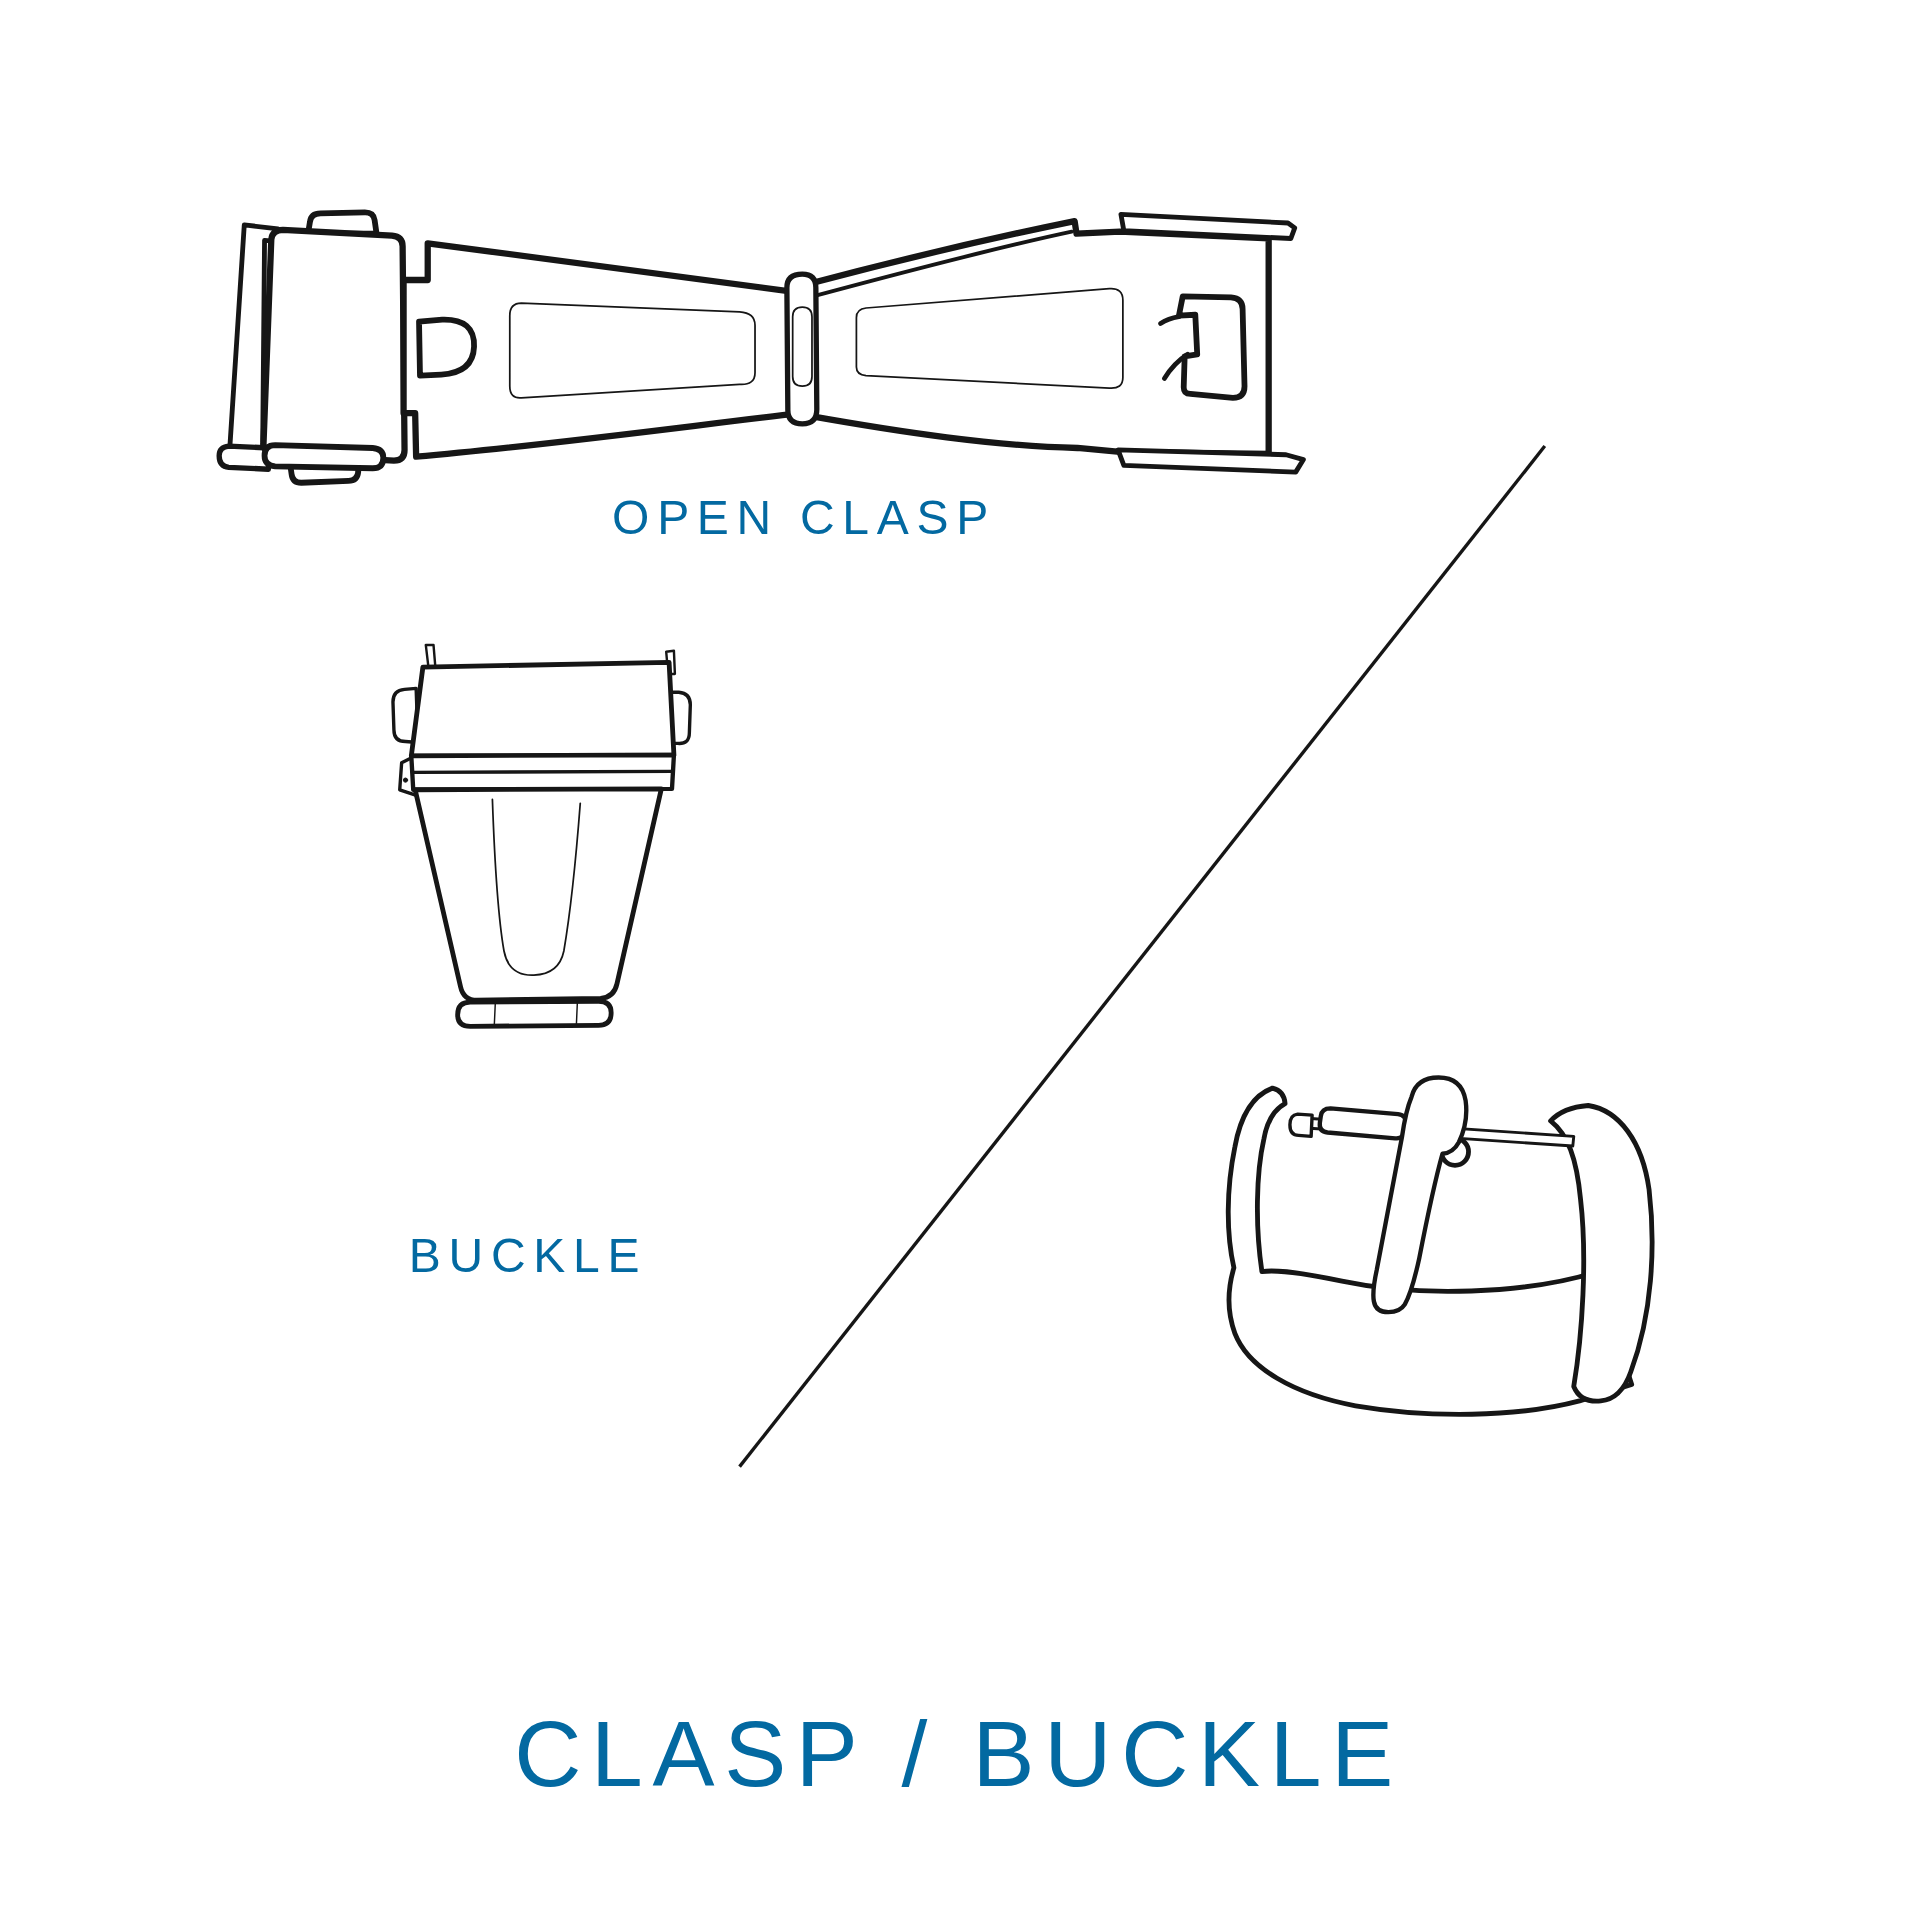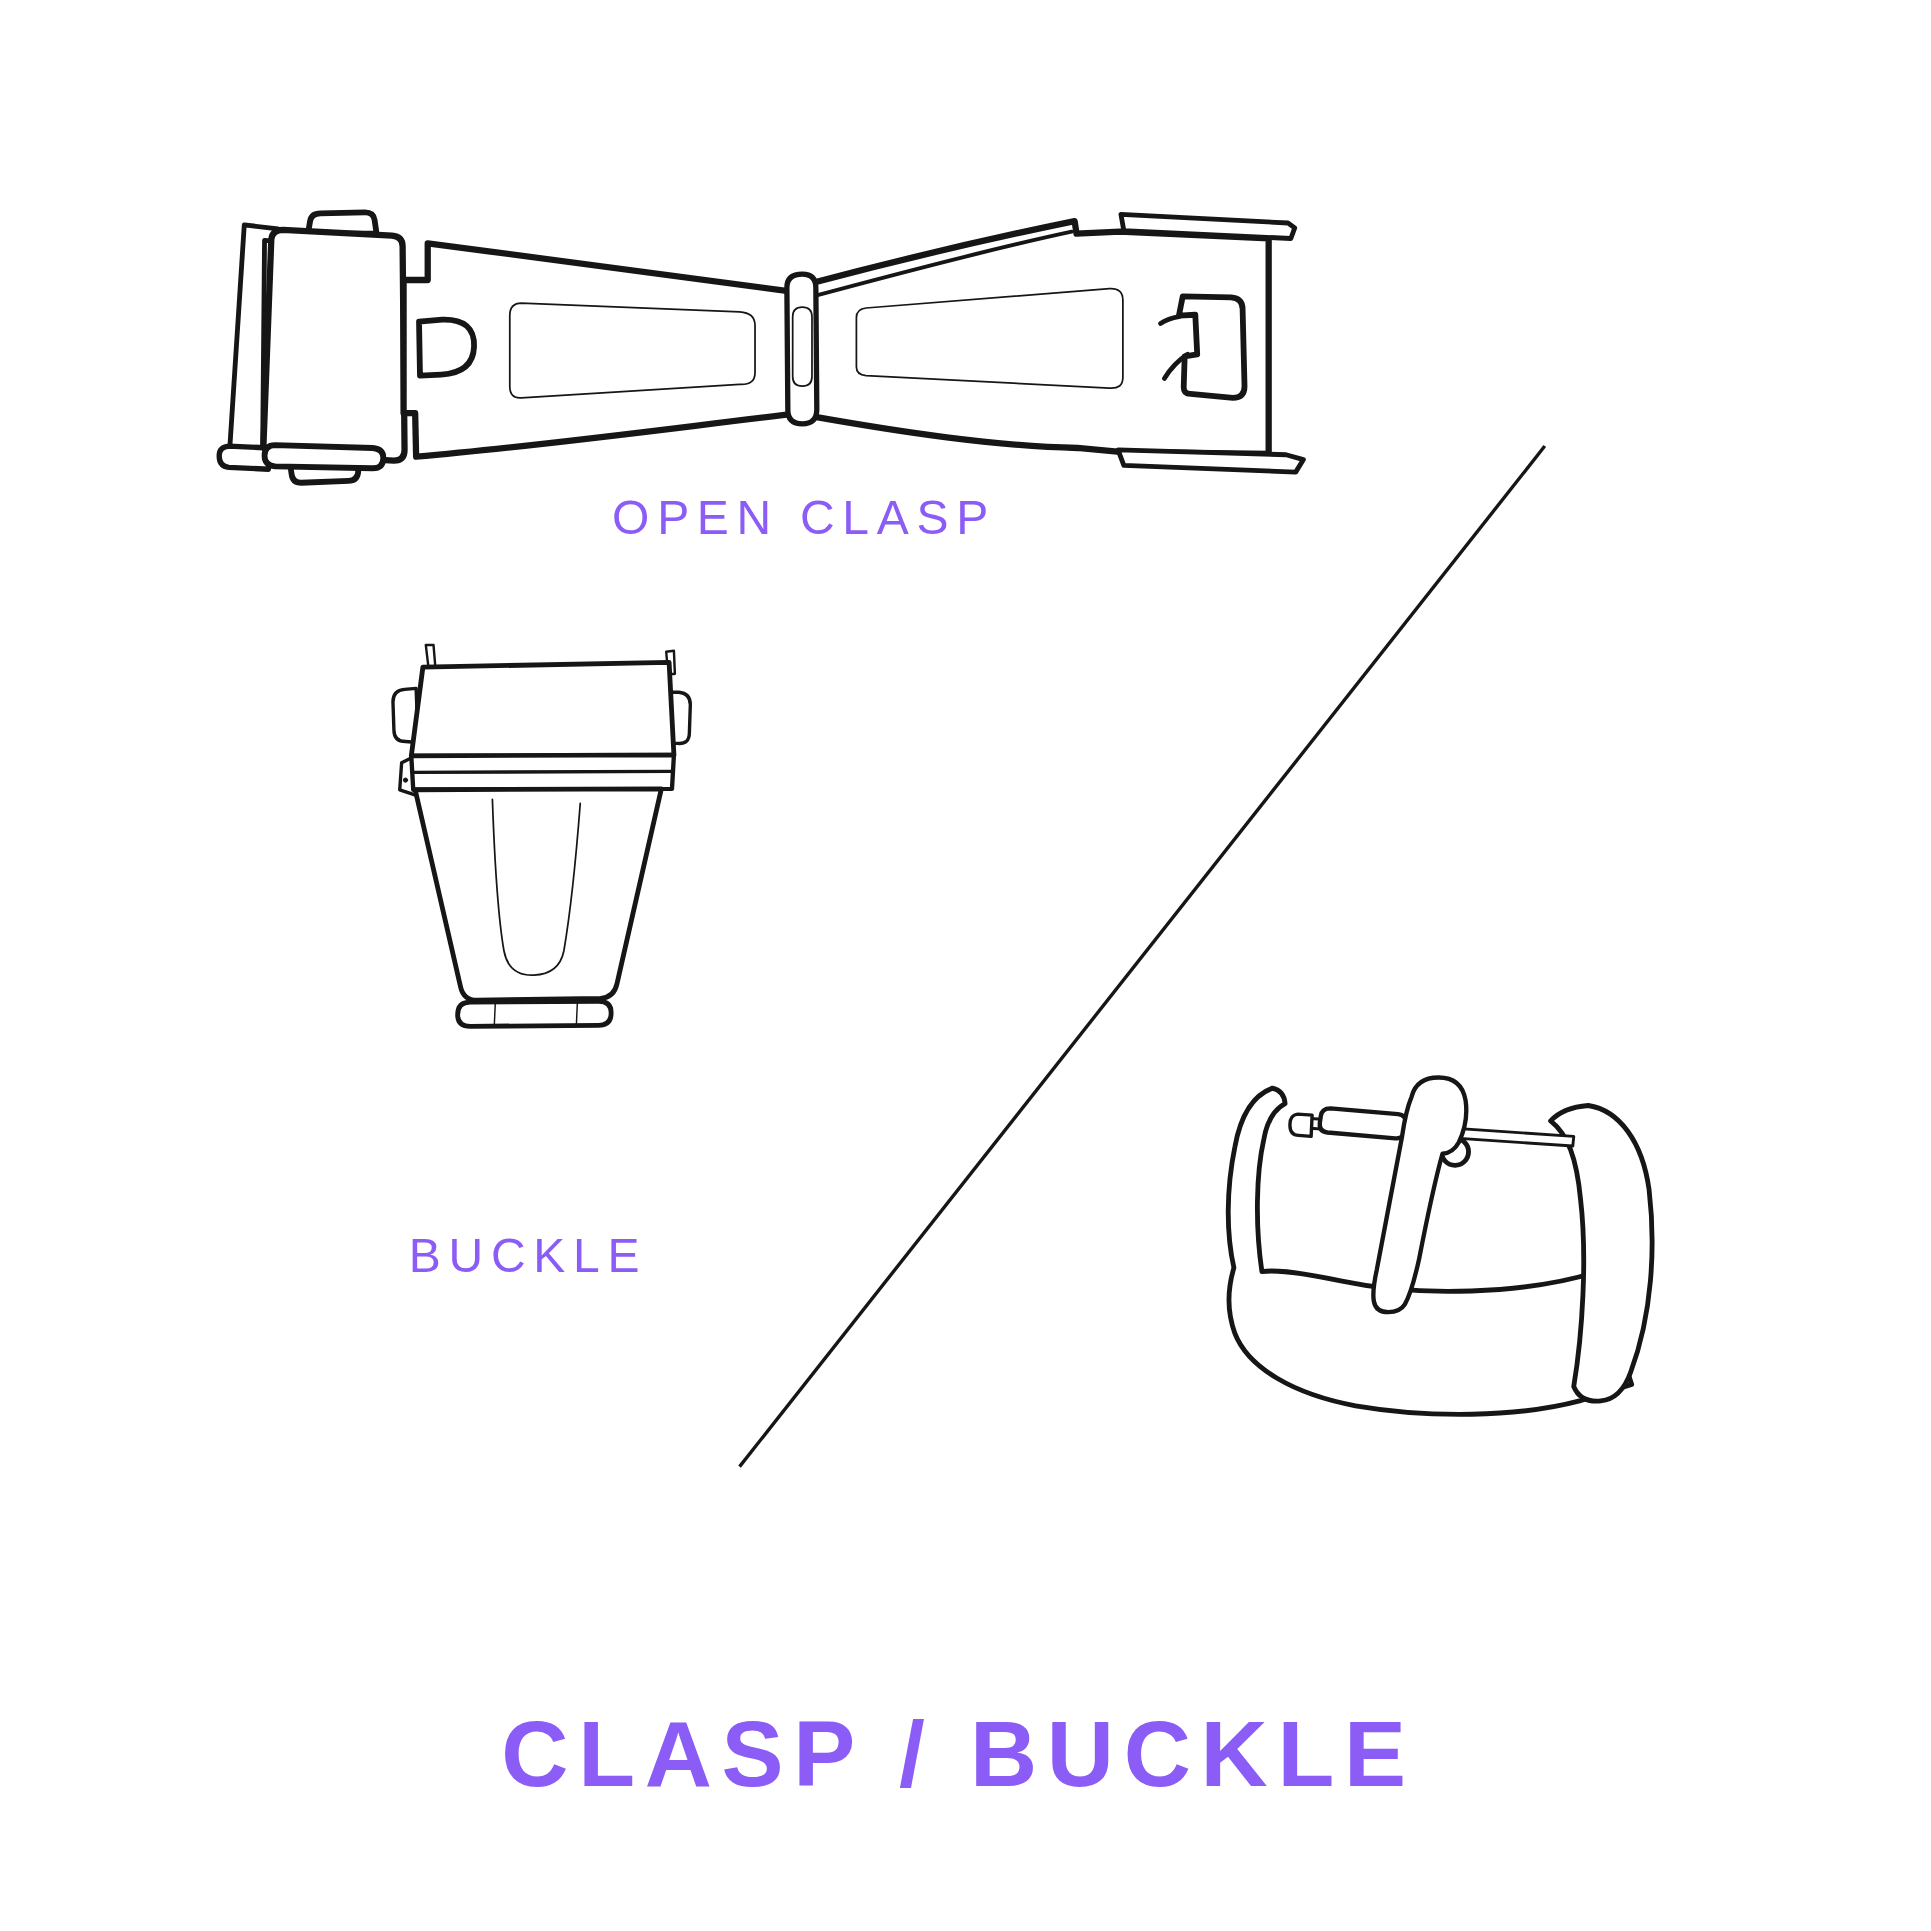--- a/index.html
+++ b/index.html
@@ -1,21 +1,21 @@
 <!DOCTYPE html>
 <html><head>
 <meta charset="utf-8">
 <style>
   html,body{margin:0;padding:0;}
   body{width:1931px;height:1931px;background:#ffffff;font-family:"Liberation Sans",sans-serif;}
   .canvas{position:relative;width:1931px;height:1931px;overflow:hidden;}
   svg{position:absolute;left:0;top:0;}
-  .label{position:absolute;color:#8b5cf6;text-align:center;line-height:1;white-space:nowrap;}
+  .label{position:absolute;color:#0369a1;text-align:center;line-height:1;white-space:nowrap;}
   .label-small{font-size:48px;letter-spacing:7.7px;}
-  .label-title{font-size:93px;letter-spacing:9.7px;font-weight:bold;}
+  .label-title{font-size:93px;letter-spacing:9.7px;}
   path,circle,line{stroke:#161616;}
 </style>
 </head>
 <body>
 
 <div class="canvas">
   <svg width="1931" height="1931" viewBox="0 0 2000 2000">
 
     <g fill="#ffffff" stroke-linejoin="round" stroke-linecap="round">
       <path stroke-width="6" d="M 319,242 L 321,230 Q 322,221 332,221 L 378,220 Q 387,220 388,228 L 390,242 Z"></path>

